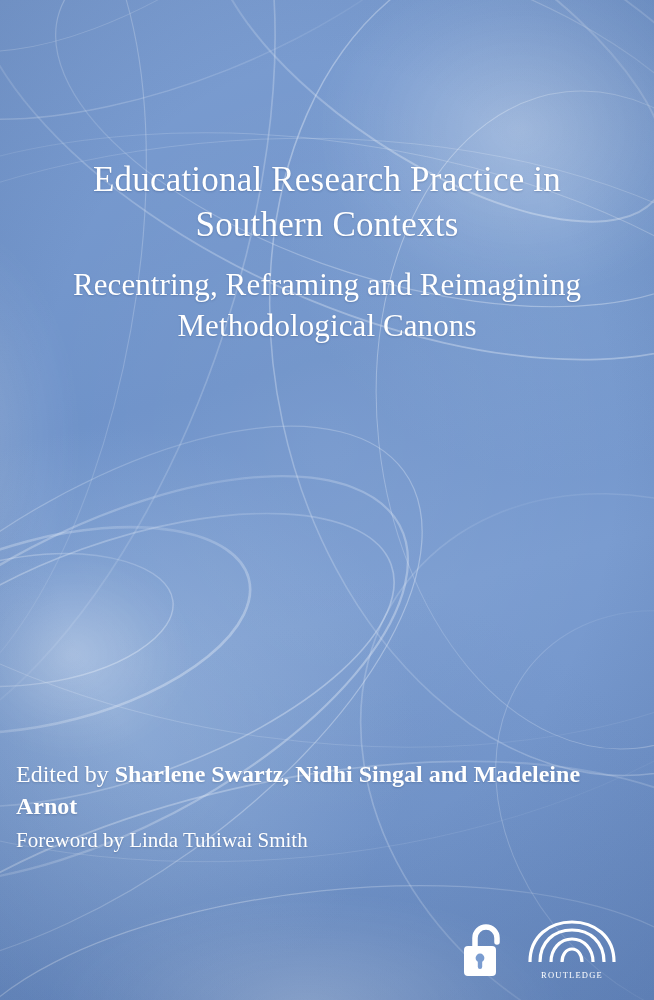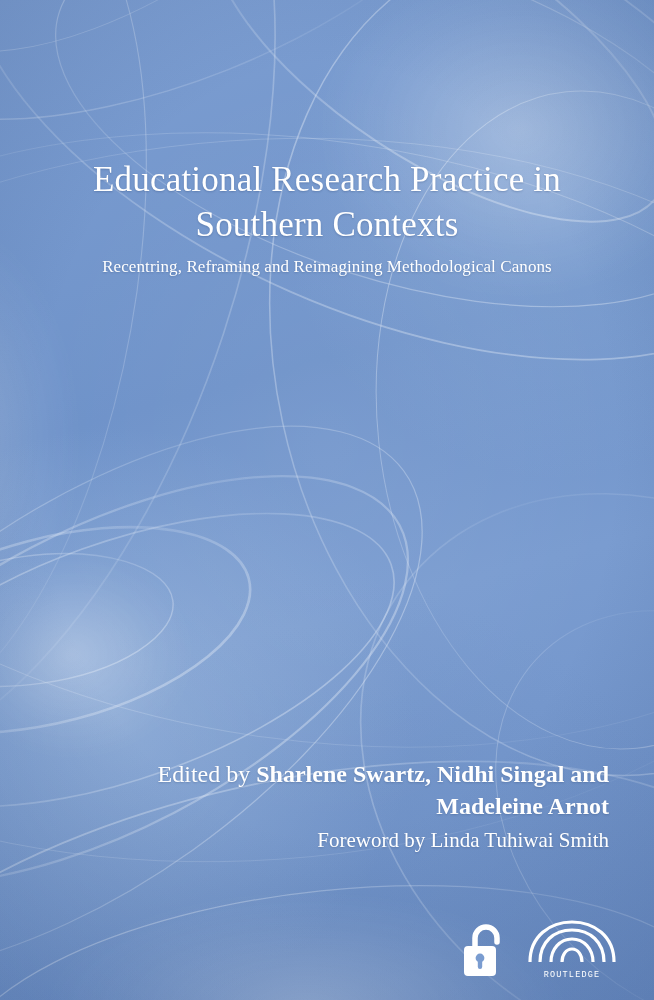--- a/index.html
+++ b/index.html
@@ -60,35 +60,35 @@
   }
   .main-title {
     font-size: 35px;
     line-height: 1.28;
     font-weight: 400;
     letter-spacing: 0.2px;
     text-shadow: 0 1px 2px rgba(30,55,100,0.28);
     margin: 0;
   }
   .subtitle {
-    margin: 8px 0 0 0;
-    font-size: 17px;
+    margin: 16px 0 0 0;
+    font-size: 31px;
     line-height: 1.33;
     font-weight: 400;
     letter-spacing: 0.1px;
     text-shadow: 0 1px 2px rgba(30,55,100,0.25);
   }
 
   .spacer {
     flex: 1 1 auto;
   }
 
   .credits {
-    padding: 0 45px;
-    text-align: right;
+    padding: 0 16px;
+    text-align: left;
     margin-bottom: 14px;
   }
   .editors {
     font-size: 24px;
     line-height: 1.32;
     font-weight: 700;
     text-shadow: 0 1px 2px rgba(30,55,100,0.25);
   }
   .editors .lead {
     font-weight: 400;
@@ -121,21 +121,21 @@
     display: flex;
     flex-direction: column;
     align-items: center;
     justify-content: center;
   }
   .publisher-logo .rl-name {
     font-size: 8.5px;
     letter-spacing: 1.2px;
     color: #ffffff;
     margin-top: 2px;
-    font-family: Liberation Mono, monospace;
+    font-family: Liberation Serif, serif;
   }
 </style>
 </head>
 <body>
 
 <div class="cover">
 
   <div class="bg-base"></div>
 
   <div class="swirls">

